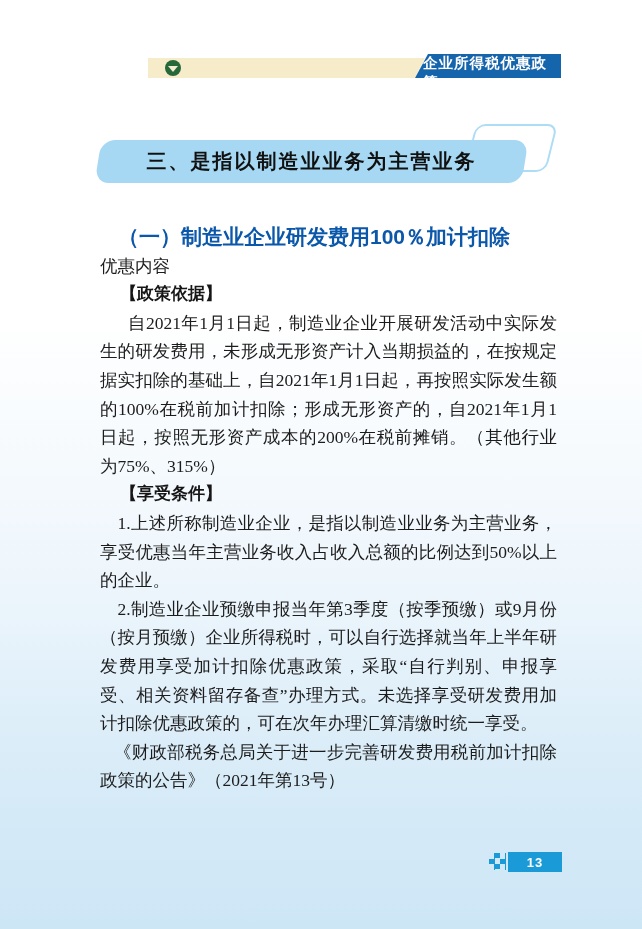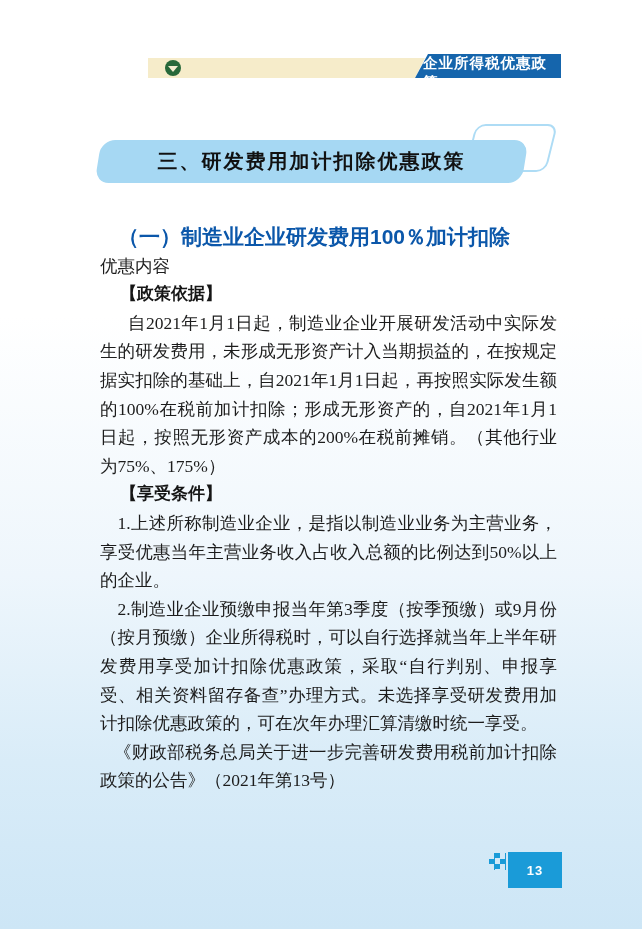--- a/index.html
+++ b/index.html
@@ -44,21 +44,21 @@
   .sec-title{font-family:"Liberation Sans","DejaVu Sans",sans-serif;
     font-weight:bold;color:#0b57aa;font-size:21px;padding-left:18px;}
   .hd{font-family:"Liberation Sans","DejaVu Sans",sans-serif;
     font-weight:bold;color:#161616;font-size:17px;padding-left:20px;}
   .para{margin:0;}
   .ind-16{text-indent:1.6em;}
   .ind-10{text-indent:1em;}
   .ind-08{text-indent:0.8em;}
 
   
-  .folio-box{position:absolute;top:852px;left:508px;width:54px;height:36px;
+  .folio-box{position:absolute;top:852px;left:508px;width:54px;height:20px;
     background:#1a9bd8;display:flex;align-items:center;justify-content:center;}
   .folio-box span{font-family:"Liberation Sans","DejaVu Sans",sans-serif;
     font-weight:bold;font-size:13px;color:#ffffff;letter-spacing:1px;}
   .folio-checker{position:absolute;top:853px;left:489px;width:17px;height:17px;
     background:repeating-conic-gradient(#1a9bd8 0 25%,transparent 0 50%);
     background-size:11px 11px;}
 </style>
 </head>
 <body>
 
@@ -67,29 +67,29 @@
   <div class="head-strip"></div>
   <div class="green-bullet">
     <div class="tri"></div>
   </div>
   <div class="head-tab">
     <span>企业所得税优惠政策</span>
   </div>
 
   <div class="deco-outline"></div>
   <div class="banner-shape"></div>
-  <div class="banner-title">三、研发费用加计扣除优惠政策</div>
+  <div class="banner-title">三、是指以制造业业务为主营业务</div>
 
   <div class="content">
     <div class="sec-title">（一）制造业企业研发费用100％加计扣除</div>
 
     <p class="para">优惠内容</p>
 
     <div class="hd">【政策依据】</div>
-    <p class="para ind-16">自2021年1月1日起，制造业企业开展研发活动中实际发生的研发费用，未形成无形资产计入当期损益的，在按规定据实扣除的基础上，自2021年1月1日起，再按照实际发生额的100%在税前加计扣除；形成无形资产的，自2021年1月1日起，按照无形资产成本的200%在税前摊销。（其他行业为75%、175%）</p>
+    <p class="para ind-16">自2021年1月1日起，制造业企业开展研发活动中实际发生的研发费用，未形成无形资产计入当期损益的，在按规定据实扣除的基础上，自2021年1月1日起，再按照实际发生额的100%在税前加计扣除；形成无形资产的，自2021年1月1日起，按照无形资产成本的200%在税前摊销。（其他行业为75%、315%）</p>
 
     <div class="hd">【享受条件】</div>
     <p class="para ind-10">1.上述所称制造业企业，是指以制造业业务为主营业务，享受优惠当年主营业务收入占收入总额的比例达到50%以上的企业。</p>
     <p class="para ind-10">2.制造业企业预缴申报当年第3季度（按季预缴）或9月份（按月预缴）企业所得税时，可以自行选择就当年上半年研发费用享受加计扣除优惠政策，采取“自行判别、申报享受、相关资料留存备查”办理方式。未选择享受研发费用加计扣除优惠政策的，可在次年办理汇算清缴时统一享受。</p>
 
     <p class="para ind-08">《财政部税务总局关于进一步完善研发费用税前加计扣除政策的公告》（2021年第13号）</p>
   </div>
 
   <div class="folio-checker"></div>
   <div class="folio-box">

